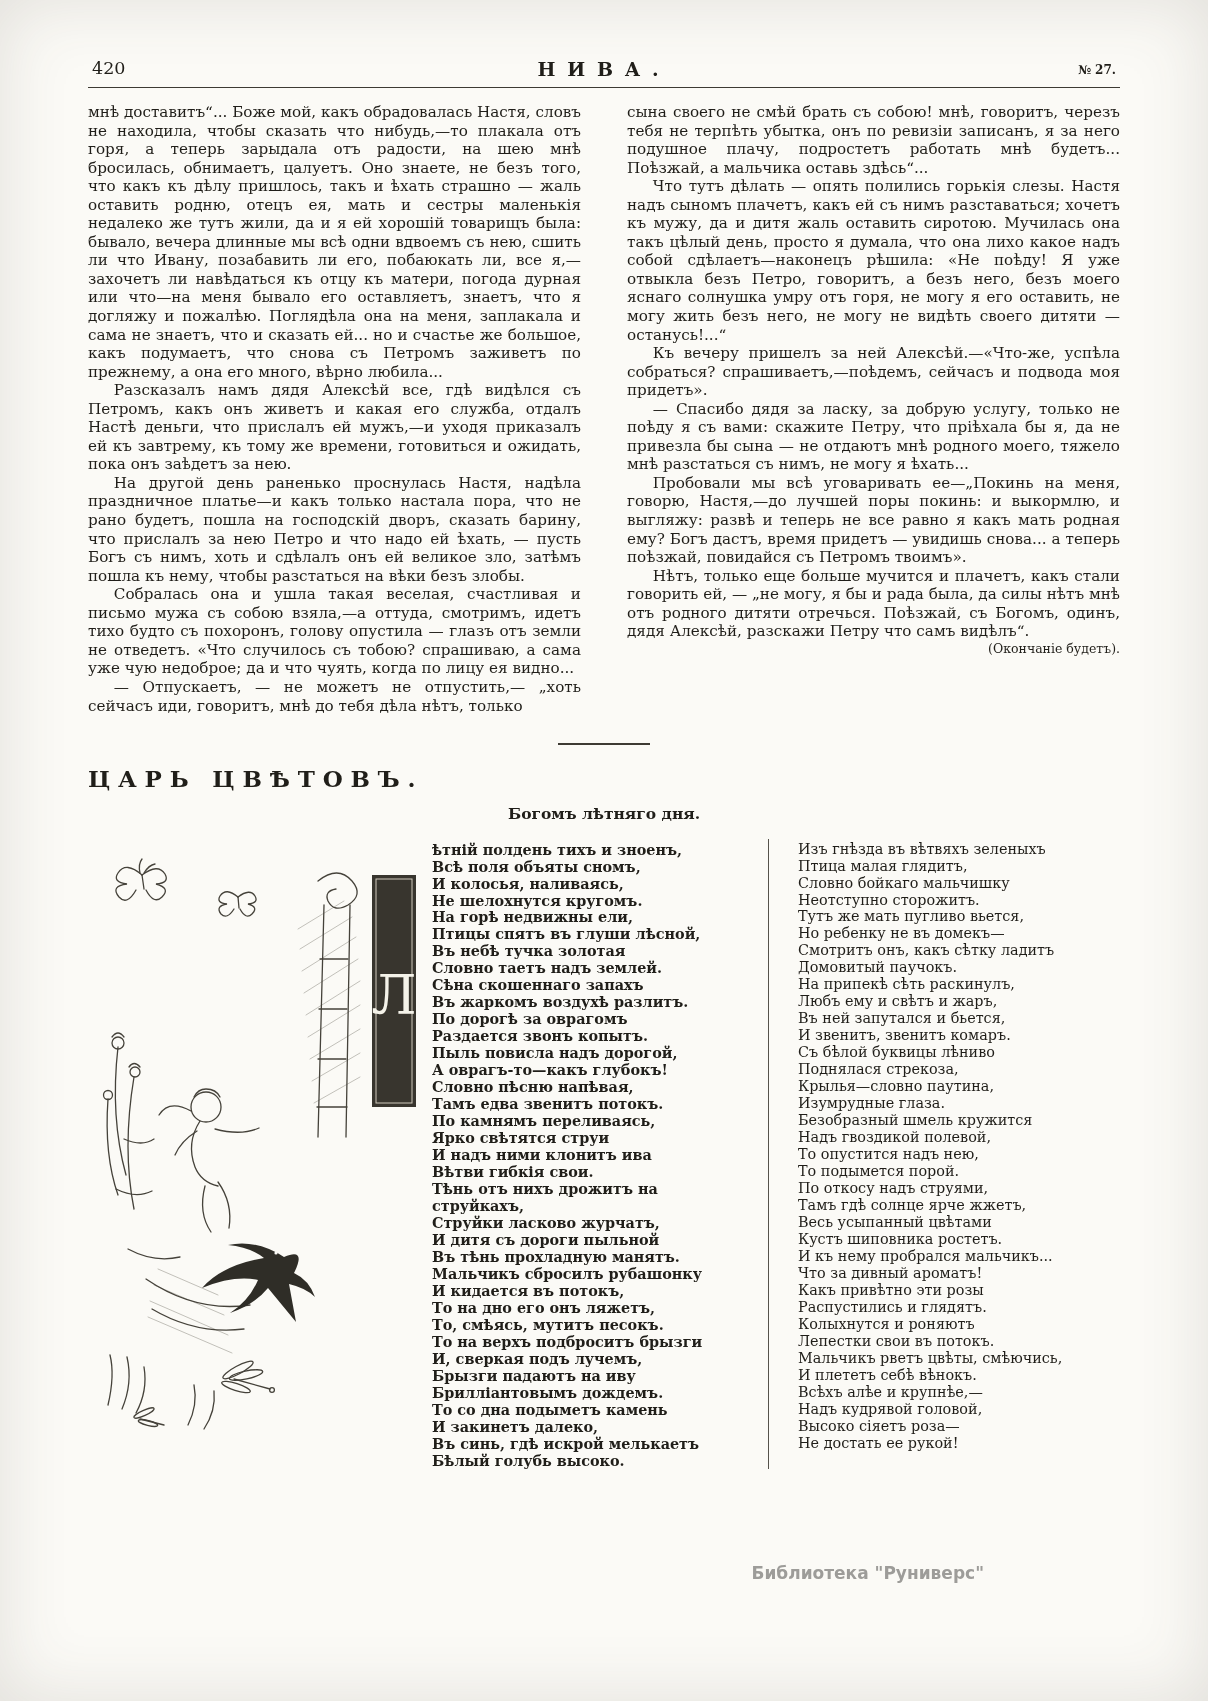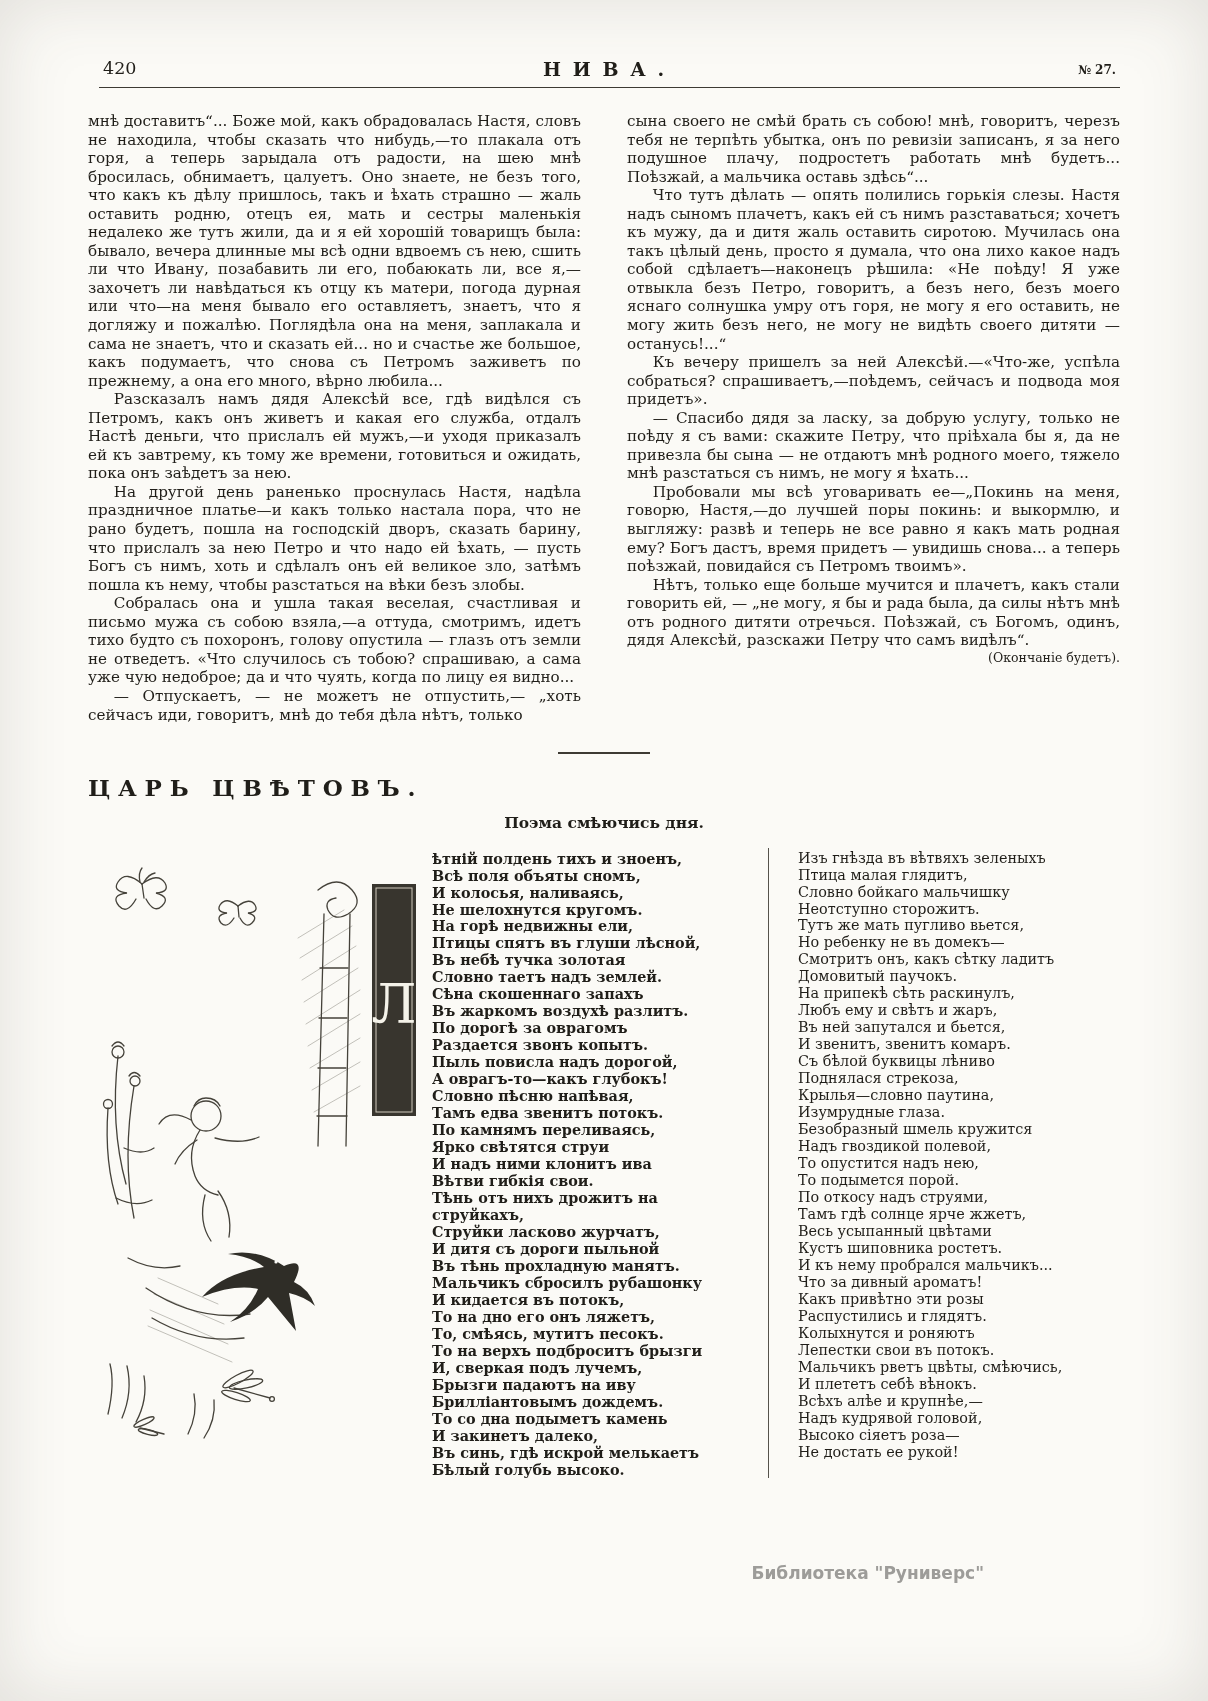--- a/index.html
+++ b/index.html
@@ -5,26 +5,26 @@
   html,body{margin:0;padding:0;background:#d8d7d2;}
   body{display:flex;justify-content:center;}
   .scan{
     width:1208px;height:1701px;overflow:hidden;position:relative;
     background:#fbfaf6;color:#201e19;
     font-family:"DejaVu Serif",serif;
     box-shadow:inset 0 0 70px rgba(70,65,55,.14);
   }
   .inner{padding:58px 88px 0 88px;}
   .pagehead{position:relative;display:flex;justify-content:space-between;align-items:baseline;
-    font-size:18px;padding:0 4px 9px 4px;border-bottom:1.6px solid #3d3a33;margin-left:11px;}
+    font-size:18px;padding:0 4px 9px 4px;border-bottom:1.6px solid #3d3a33;}
   .pagenum{font-size:17.5px;}
   .masthead{position:absolute;left:50%;transform:translateX(-50%);
     font-weight:bold;font-size:19px;letter-spacing:.62em;}
   .issue{font-weight:bold;font-size:12px;}
-  .prose{display:flex;gap:46px;margin-top:24px;}
+  .prose{display:flex;gap:46px;margin-top:15px;}
   .pcol{flex:1;font-size:15.2px;line-height:1.22;text-align:justify;}
   .pcol p{margin:0;text-indent:1.7em;}
   .pcol p.first{text-indent:0;}
   .ending{text-align:right;font-size:12.5px;margin-top:16px;text-indent:0 !important;}
   .section-divider{width:92px;height:1.5px;background:#3d3a33;margin:28px auto 20px;}
   .sec-title{text-align:left;font-size:23px;letter-spacing:.34em;margin:2px 0 12px;font-weight:bold;}
   .sec-sub{text-align:center;font-weight:bold;font-size:15.5px;margin:0 0 16px;}
   .poem{display:flex;align-items:flex-start;}
   .illus{width:336px;flex:none;}
   .poem-col{font-size:14.4px;line-height:1.18;white-space:pre-line;}
@@ -63,21 +63,21 @@
         <p>— Спасибо дядя за ласку, за добрую услугу, только не поѣду я съ вами: скажите Петру, что пріѣхала бы я, да не привезла бы сына — не отдаютъ мнѣ родного моего, тяжело мнѣ разстаться съ нимъ, не могу я ѣхать...</p>
         <p>Пробовали мы всѣ уговаривать ее—„Покинь на меня, говорю, Настя,—до лучшей поры покинь: и выкормлю, и выгляжу: развѣ и теперь не все равно я какъ мать родная ему? Богъ дастъ, время придетъ — увидишь снова... а теперь поѣзжай, повидайся съ Петромъ твоимъ».</p>
         <p>Нѣтъ, только еще больше мучится и плачетъ, какъ стали говорить ей, — „не могу, я бы и рада была, да силы нѣтъ мнѣ отъ родного дитяти отречься. Поѣзжай, съ Богомъ, одинъ, дядя Алексѣй, разскажи Петру что самъ видѣлъ“.</p>
         <p class="ending">(Окончаніе будетъ).</p>
       </div>
     </div>
 
     <div class="section-divider"></div>
 
     <div class="sec-title">ЦАРЬ ЦВѢТОВЪ.</div>
-    <div class="sec-sub">Поэма смѣючись дня.</div>
+    <div class="sec-sub">Богомъ лѣтняго дня.</div>
 
     <div class="poem">
 
       <div class="illus">
         <svg viewBox="0 0 330 600" width="330" height="600">
 
           <g class="inkthin" opacity="0.45">
             <path d="M210 90 l46 -28 M212 110 l52 -32 M214 132 l54 -34 M216 154 l54 -34 M218 176 l54 -34 M220 198 l52 -32 M222 220 l50 -30 M224 242 l48 -28 M226 264 l46 -26"></path>
             <path d="M70 430 l60 26 M66 446 l70 30 M62 462 l78 34 M60 478 l84 36"></path>
           </g>

